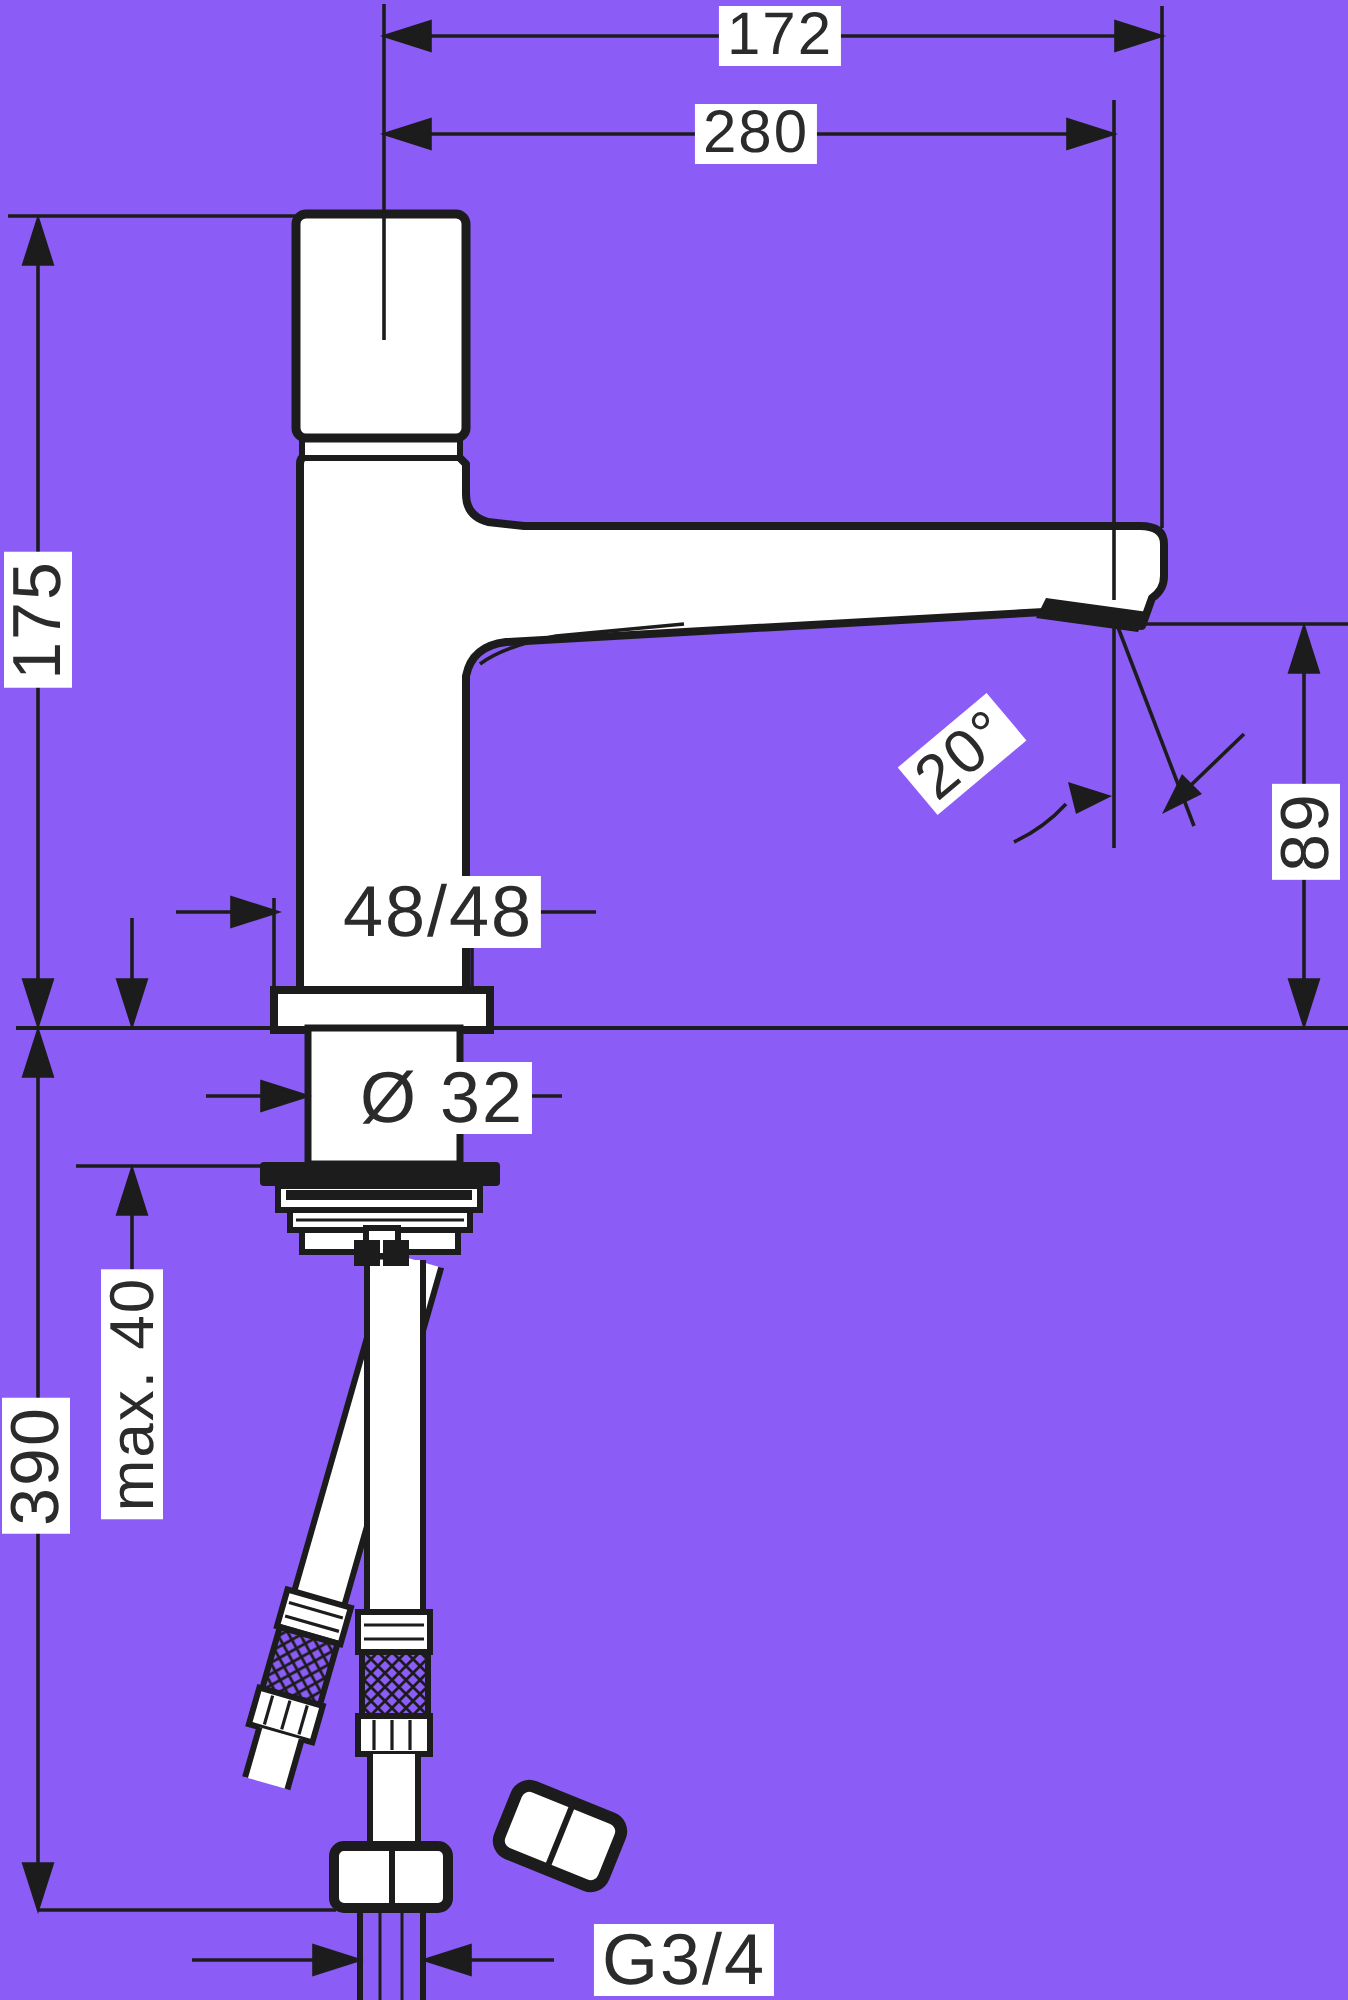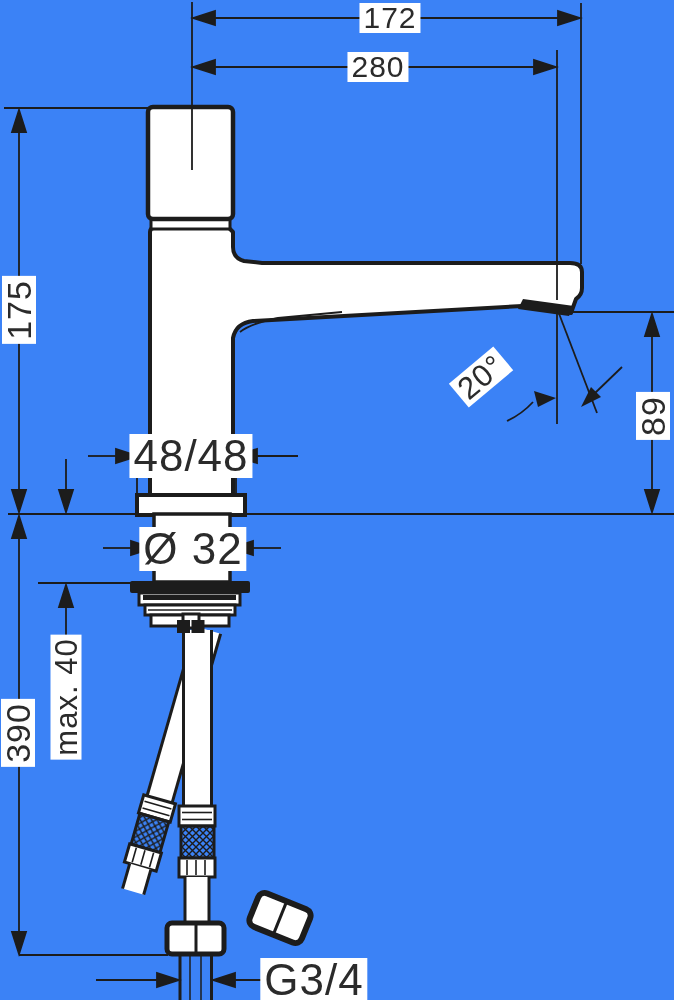--- a/index.html
+++ b/index.html
@@ -1,37 +1,37 @@
 <!DOCTYPE html>
 <html><head>
 <meta charset="utf-8">
 <style>
   html,body{margin:0;padding:0;}
   body{background:#e8e8e8;font-family:"Liberation Sans","DejaVu Sans",sans-serif;}
   .sheet{
-    position:relative;width:674px;height:1000px;background:#3b82f6;overflow:hidden;
+    position:relative;width:674px;height:1000px;background:#8b5cf6;overflow:hidden;
     margin:0 auto;
   }
   .sheet svg{position:absolute;left:0;top:0;}
   .dim-label{
     position:absolute;
     color:#2b2b2b;
     background:#ffffff;
     padding:0 4px;
     white-space:nowrap;
     line-height:1;
     letter-spacing:1px;
     transform:translate(-50%,-50%);
   }
   .dim-label.rot{transform:translate(-50%,-50%) rotate(-90deg);}
   .dim-label.rot40{transform:translate(-50%,-50%) rotate(-40deg);}
   .fs30{font-size:30px;}
   .fs31{font-size:31px;}
   .fs34{font-size:34px;}
-  .fs36{font-size:44px;}
+  .fs36{font-size:36px;margin-left:28px;}
 </style>
 </head>
 <body>
 
 <div class="sheet">
 
 <svg width="674" height="1000" viewBox="0 0 674 1000">
   <defs>
     <pattern id="braid" width="7" height="7" patternUnits="userSpaceOnUse">
       <path d="M0,7 L7,0 M0,0 L7,7" stroke="#1c1c1c" stroke-width="1.4" fill="none"></path>

